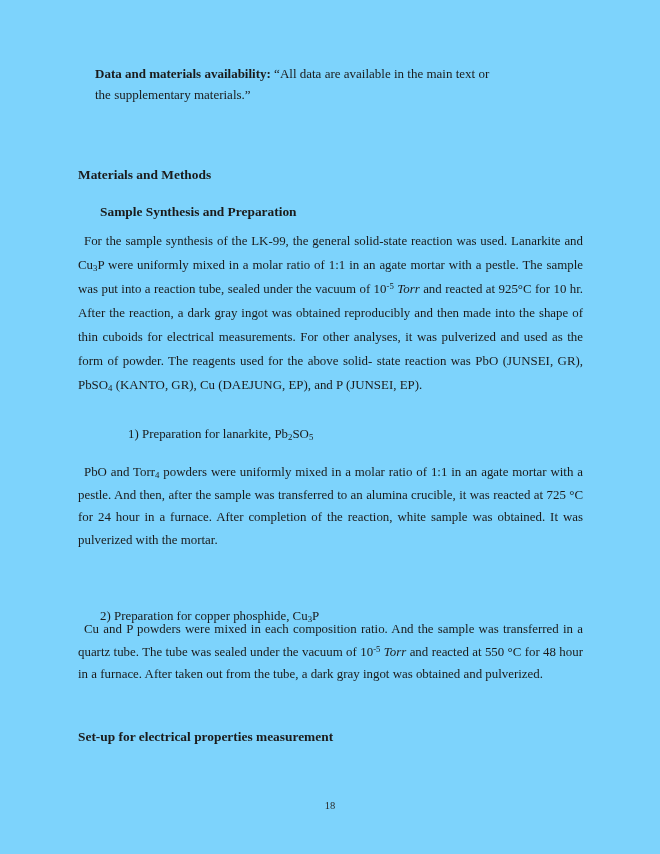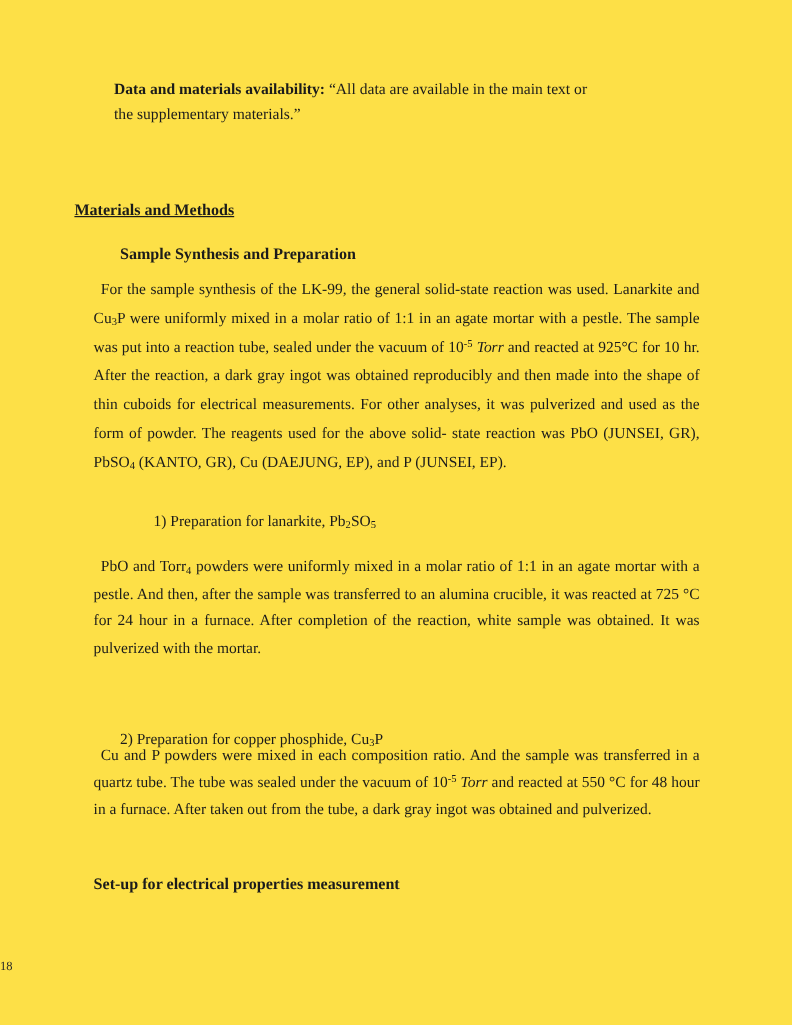--- a/index.html
+++ b/index.html
@@ -8,21 +8,21 @@
     width: 660px;
     height: 854px;
     position: relative;
     font-family: "Liberation Serif", "DejaVu Serif", serif;
     color: #1b1b1b;
   }
   .page {
     position: relative;
     width: 660px;
     height: 854px;
-    background: #fde047;
+    background: #7dd3fc;
     overflow: hidden;
   }
   
   .page .txt { text-rendering: optimizeLegibility; }
 
   .availability {
     position: absolute;
     left: 95px;
     top: 64px;
     width: 406px;
@@ -38,21 +38,21 @@
     text-align: center;
     font-size: 18px;
     font-weight: bold;
     letter-spacing: 0.2px;
   }
   .sec-heading {
     position: absolute;
     font-size: 13.4px;
     font-weight: bold;
   }
-  .sec-mm   { left: 62px;  top: 167px; text-decoration: underline; }
+  .sec-mm   { left: 78px;  top: 167px; }
   .sec-ssp  { left: 100px; top: 204px; }
   .sec-setup{ left: 78px;  top: 729px; }
 
   .body-para {
     position: absolute;
     left: 78px;
     width: 505px;
     font-size: 12.9px;
     text-align: justify;
     text-indent: 6px;
@@ -77,20 +77,21 @@
   sub { vertical-align: -0.22em; }
   sup { vertical-align: 0.48em; }
   i { font-style: italic; }
   b { font-weight: bold; }
 
   .page-number {
     position: absolute;
     left: 0;
     top: 800px;
     width: 660px;
+    text-align: center;
     font-size: 10.5px;
     color: #2a2a2a;
     font-family: Liberation Serif, serif;
   }
 </style>
 </head>
 <body>
 
 <div class="page">
 

